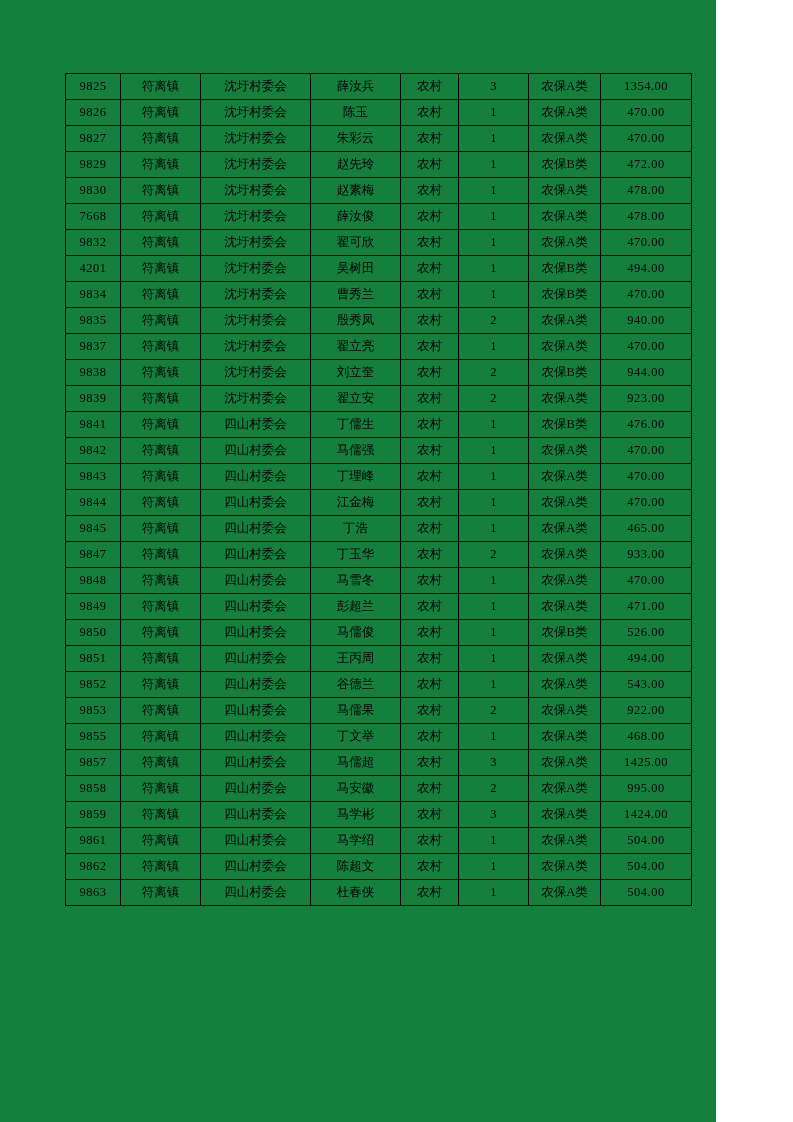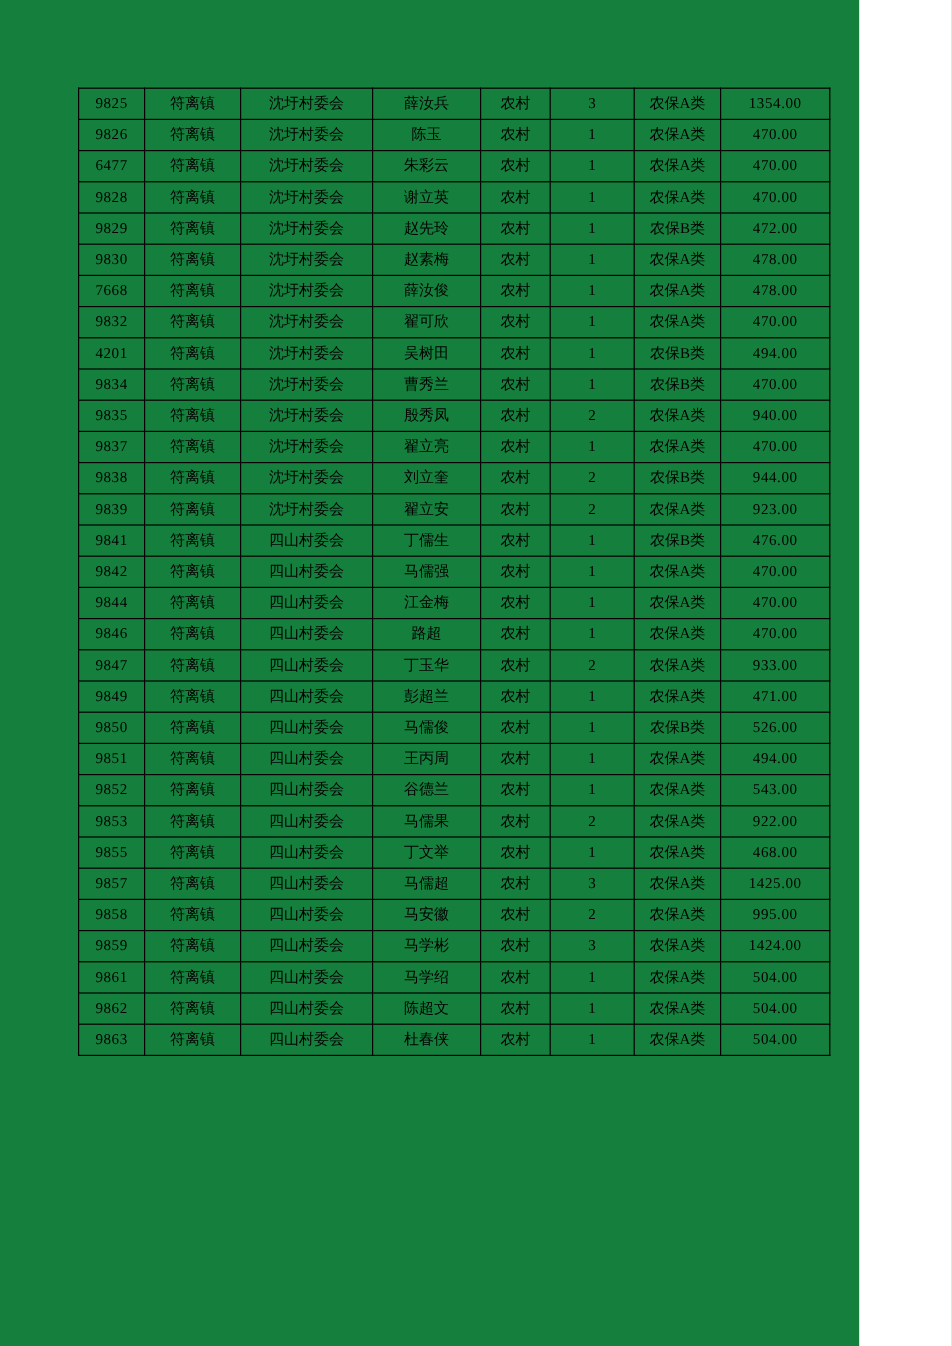--- a/index.html
+++ b/index.html
@@ -71,40 +71,30 @@
           <td class="col-id">9826</td>
           <td class="col-town">符离镇</td>
           <td class="col-village">沈圩村委会</td>
           <td class="col-name">陈玉</td>
           <td class="col-residence">农村</td>
           <td class="col-count">1</td>
           <td class="col-category">农保A类</td>
           <td class="col-amount">470.00</td>
         </tr>
         <tr>
-          <td class="col-id">6477</td>
+          <td class="col-id">9827</td>
           <td class="col-town">符离镇</td>
           <td class="col-village">沈圩村委会</td>
           <td class="col-name">朱彩云</td>
           <td class="col-residence">农村</td>
           <td class="col-count">1</td>
           <td class="col-category">农保A类</td>
           <td class="col-amount">470.00</td>
         </tr>
         <tr>
-          <td class="col-id">9828</td>
-          <td class="col-town">符离镇</td>
-          <td class="col-village">沈圩村委会</td>
-          <td class="col-name">谢立英</td>
-          <td class="col-residence">农村</td>
-          <td class="col-count">1</td>
-          <td class="col-category">农保A类</td>
-          <td class="col-amount">470.00</td>
-        </tr>
-        <tr>
           <td class="col-id">9829</td>
           <td class="col-town">符离镇</td>
           <td class="col-village">沈圩村委会</td>
           <td class="col-name">赵先玲</td>
           <td class="col-residence">农村</td>
           <td class="col-count">1</td>
           <td class="col-category">农保B类</td>
           <td class="col-amount">472.00</td>
         </tr>
         <tr>
@@ -211,48 +201,68 @@
           <td class="col-id">9842</td>
           <td class="col-town">符离镇</td>
           <td class="col-village">四山村委会</td>
           <td class="col-name">马儒强</td>
           <td class="col-residence">农村</td>
           <td class="col-count">1</td>
           <td class="col-category">农保A类</td>
           <td class="col-amount">470.00</td>
         </tr>
         <tr>
+          <td class="col-id">9843</td>
+          <td class="col-town">符离镇</td>
+          <td class="col-village">四山村委会</td>
+          <td class="col-name">丁理峰</td>
+          <td class="col-residence">农村</td>
+          <td class="col-count">1</td>
+          <td class="col-category">农保A类</td>
+          <td class="col-amount">470.00</td>
+        </tr>
+        <tr>
           <td class="col-id">9844</td>
           <td class="col-town">符离镇</td>
           <td class="col-village">四山村委会</td>
           <td class="col-name">江金梅</td>
           <td class="col-residence">农村</td>
           <td class="col-count">1</td>
           <td class="col-category">农保A类</td>
           <td class="col-amount">470.00</td>
         </tr>
         <tr>
-          <td class="col-id">9846</td>
-          <td class="col-town">符离镇</td>
-          <td class="col-village">四山村委会</td>
-          <td class="col-name">路超</td>
-          <td class="col-residence">农村</td>
-          <td class="col-count">1</td>
-          <td class="col-category">农保A类</td>
-          <td class="col-amount">470.00</td>
+          <td class="col-id">9845</td>
+          <td class="col-town">符离镇</td>
+          <td class="col-village">四山村委会</td>
+          <td class="col-name">丁浩</td>
+          <td class="col-residence">农村</td>
+          <td class="col-count">1</td>
+          <td class="col-category">农保A类</td>
+          <td class="col-amount">465.00</td>
         </tr>
         <tr>
           <td class="col-id">9847</td>
           <td class="col-town">符离镇</td>
           <td class="col-village">四山村委会</td>
           <td class="col-name">丁玉华</td>
           <td class="col-residence">农村</td>
           <td class="col-count">2</td>
           <td class="col-category">农保A类</td>
           <td class="col-amount">933.00</td>
+        </tr>
+        <tr>
+          <td class="col-id">9848</td>
+          <td class="col-town">符离镇</td>
+          <td class="col-village">四山村委会</td>
+          <td class="col-name">马雪冬</td>
+          <td class="col-residence">农村</td>
+          <td class="col-count">1</td>
+          <td class="col-category">农保A类</td>
+          <td class="col-amount">470.00</td>
         </tr>
         <tr>
           <td class="col-id">9849</td>
           <td class="col-town">符离镇</td>
           <td class="col-village">四山村委会</td>
           <td class="col-name">彭超兰</td>
           <td class="col-residence">农村</td>
           <td class="col-count">1</td>
           <td class="col-category">农保A类</td>
           <td class="col-amount">471.00</td>

